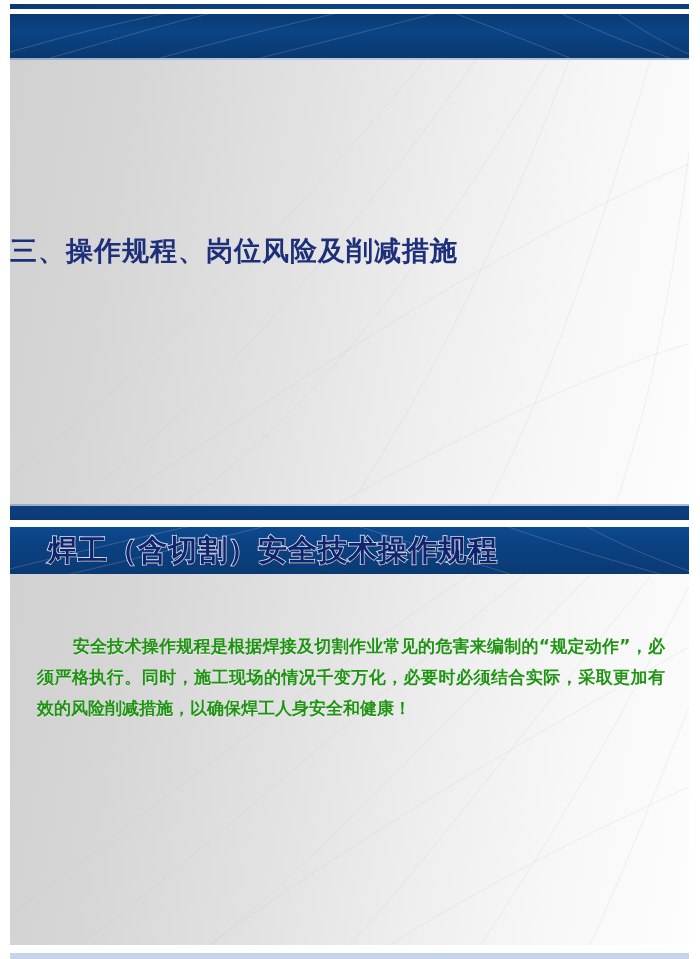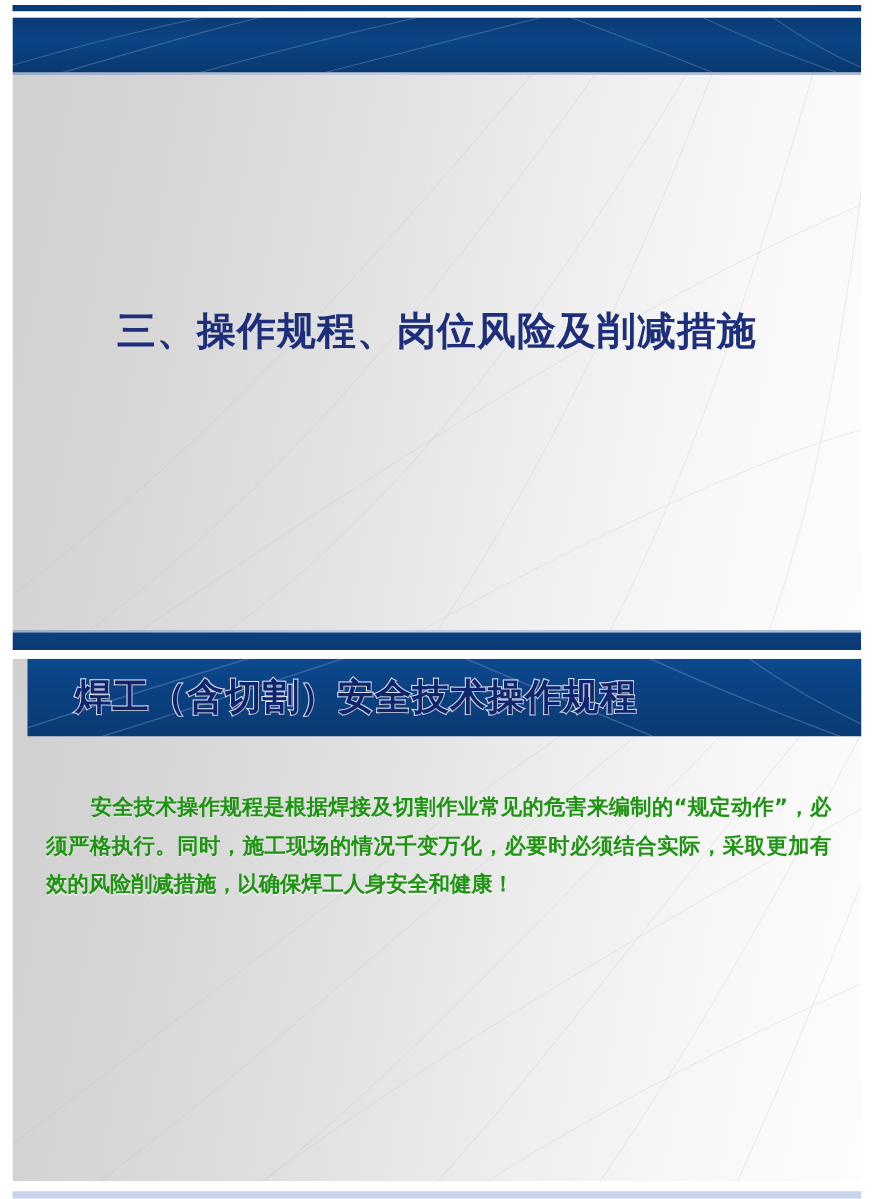--- a/index.html
+++ b/index.html
@@ -82,33 +82,32 @@
   }
   .navy-foot-sep {
     position:absolute; left:0; bottom:14px; width:100%; height:2px;
     background:linear-gradient(90deg,#94a8c4,#c0cce0 45%,#a3b3cc);
     opacity:.9;
   }
 
   
   .s1-title {
     position:absolute;
-    left:0; right:0; top:230px;
-    text-align:center;
+    left:0; right:0; top:219px;
     font-family:"DejaVu Sans", sans-serif;
-    font-size:31px;
+    font-size:27px;
     font-weight:bold;
     letter-spacing:1px;
     color:#1d2f7a;
     white-space:nowrap;
   }
 
   
   #slide-2 .banner {
-    position:absolute; left:12px; top:0; width:100%; height:62px;
+    position:absolute; left:0; top:0; width:100%; height:47px;
     background:linear-gradient(180deg,#0d4a8e 0%, #0b4182 38%, #0a3a73 100%);
     overflow:hidden;
   }
   .banner-text {
     position:absolute;
     left:38px; top:50%;
     transform:translateY(-50%);
     font-family:"DejaVu Sans", sans-serif;
     font-size:29px;
     font-weight:bold;

